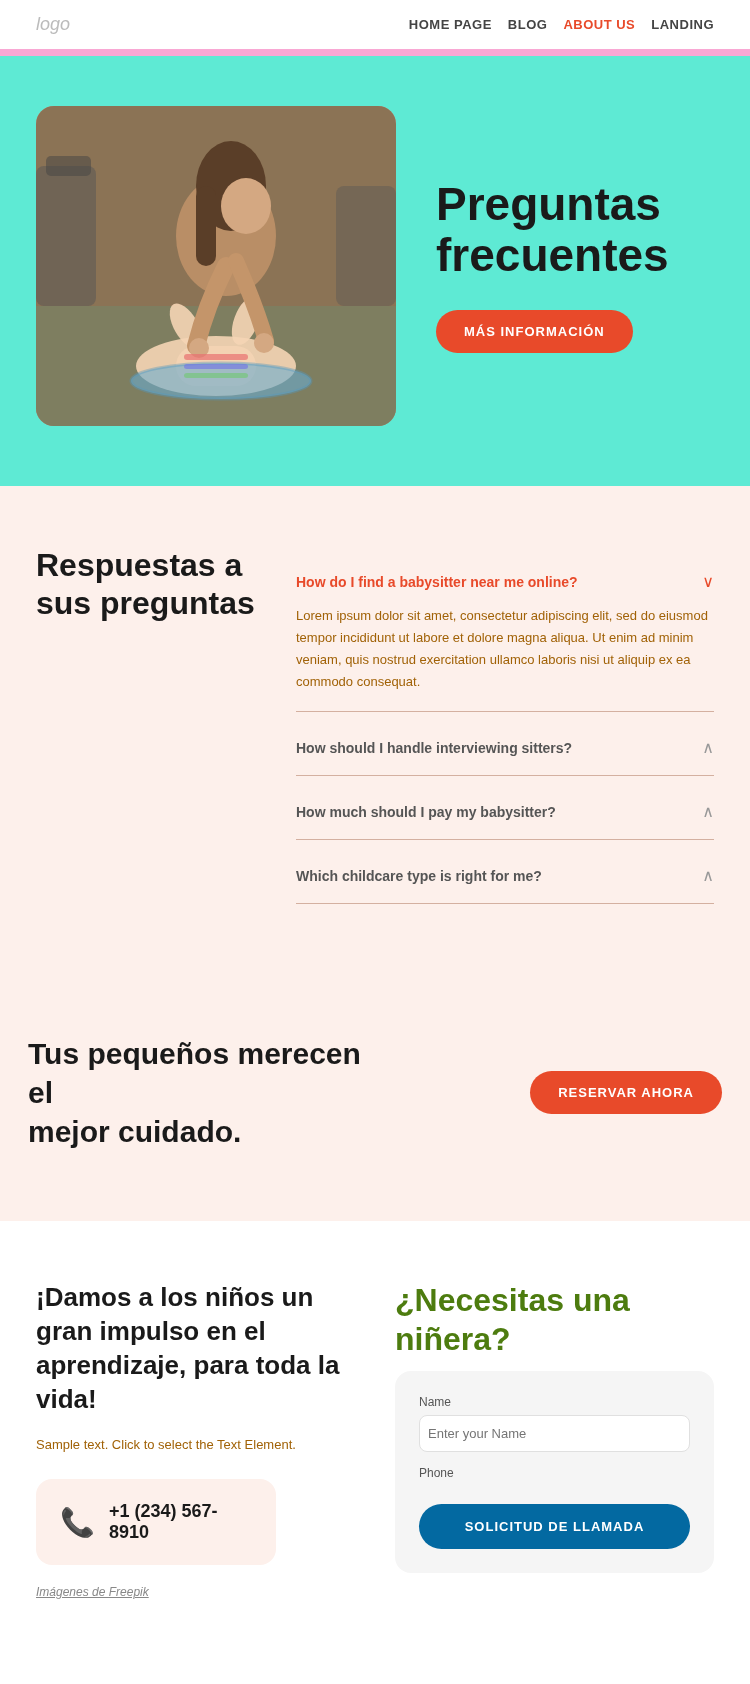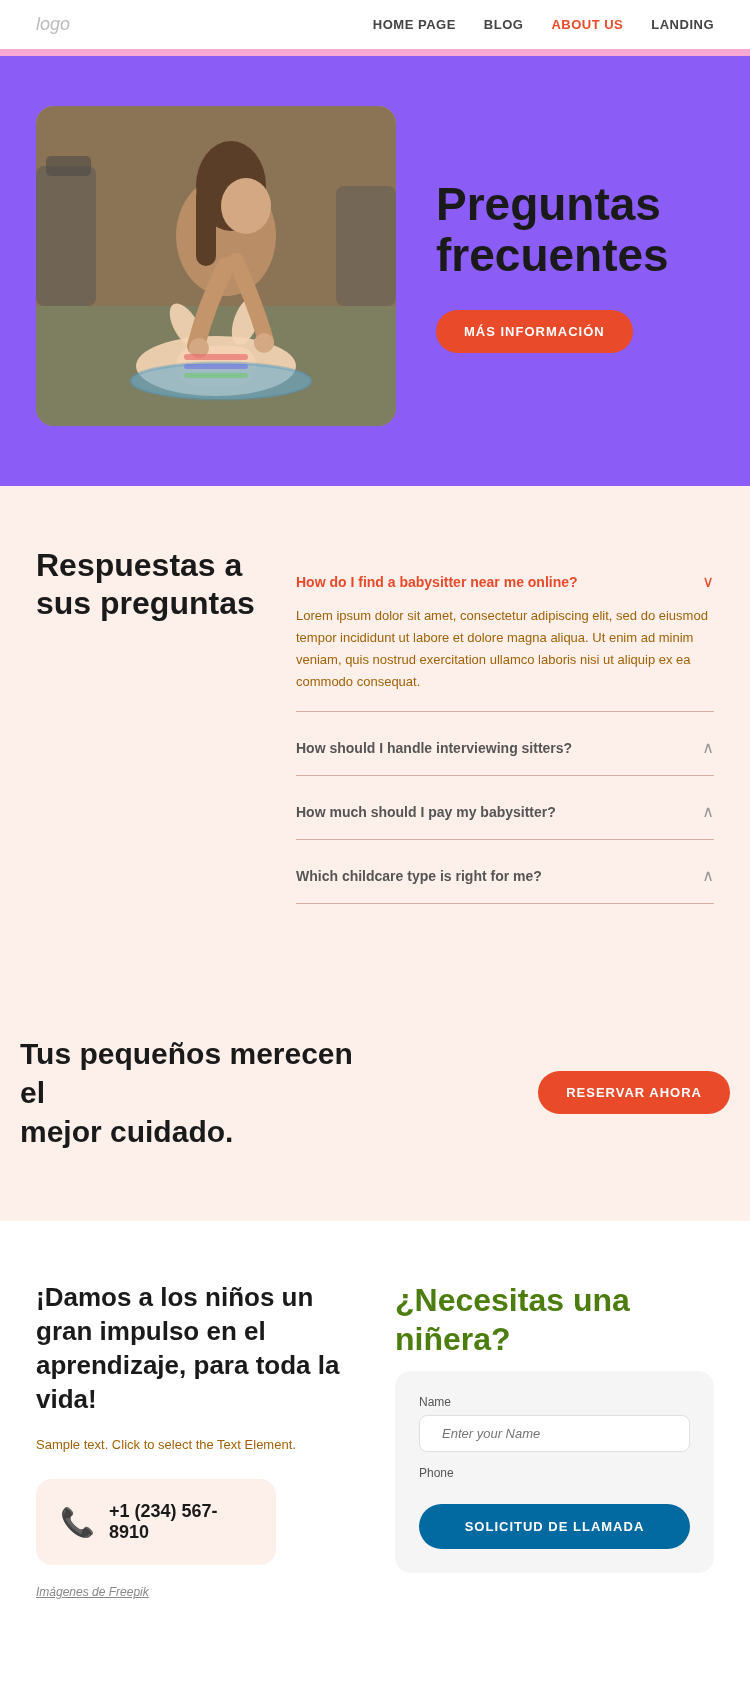--- a/index.html
+++ b/index.html
@@ -8,27 +8,27 @@
     
     nav {
       display: flex;
       align-items: center;
       justify-content: space-between;
       padding: 14px 36px;
       background: #fff;
       border-bottom: 7px solid #f9a8d4;
     }
     .nav-logo { color: #bbb; font-size: 18px; font-style: italic; }
-    .nav-links { display: flex; gap: 28px; }
+    .nav-links { display: flex; gap: 16px; }
     .nav-link { color: #444; font-size: 13px; font-weight: 600; letter-spacing: 0.5px; text-decoration: none; cursor: pointer; }
     .nav-link.active { color: #e84a2a; }
 
     
     .hero {
-      background: #8b5cf6;
+      background: #5eead4;
       padding: 50px 36px 60px 36px;
       display: flex;
       align-items: center;
       gap: 40px;
     }
     .hero-image {
       width: 360px;
       height: 320px;
       border-radius: 18px;
       overflow: hidden;
@@ -95,21 +95,21 @@
     .faq-answer {
       margin-top: 14px;
       font-size: 13px;
       color: #a16207;
       line-height: 1.7;
     }
 
     
     .cta-section {
       background: #fdf0eb;
-      padding: 70px 20px;
+      padding: 70px 28px;
       display: flex;
       align-items: center;
       justify-content: space-between;
     }
     .cta-title {
       font-size: 30px;
       font-weight: 900;
       color: #1a1a1a;
       line-height: 1.3;
       max-width: 340px;
@@ -168,26 +168,25 @@
       background: #f5f5f5;
       border-radius: 16px;
       padding: 24px;
     }
     .form-group { margin-bottom: 14px; }
     .form-label { font-size: 12px; color: #555; margin-bottom: 6px; display: block; }
     .form-input {
       width: 100%;
       border: 1px solid #e0e0e0;
       border-radius: 8px;
-      padding: 10px 22px;
+      padding: 10px 8px;
       font-size: 13px;
       color: #aaa;
       background: #fff;
       outline: none;
-      font-style: italic;
     }
     .form-textarea {
       width: 100%;
       border: 1px solid #e0e0e0;
       border-radius: 8px;
       padding: 10px 14px;
       font-size: 13px;
       color: #aaa;
       background: #fff;
       outline: none;

